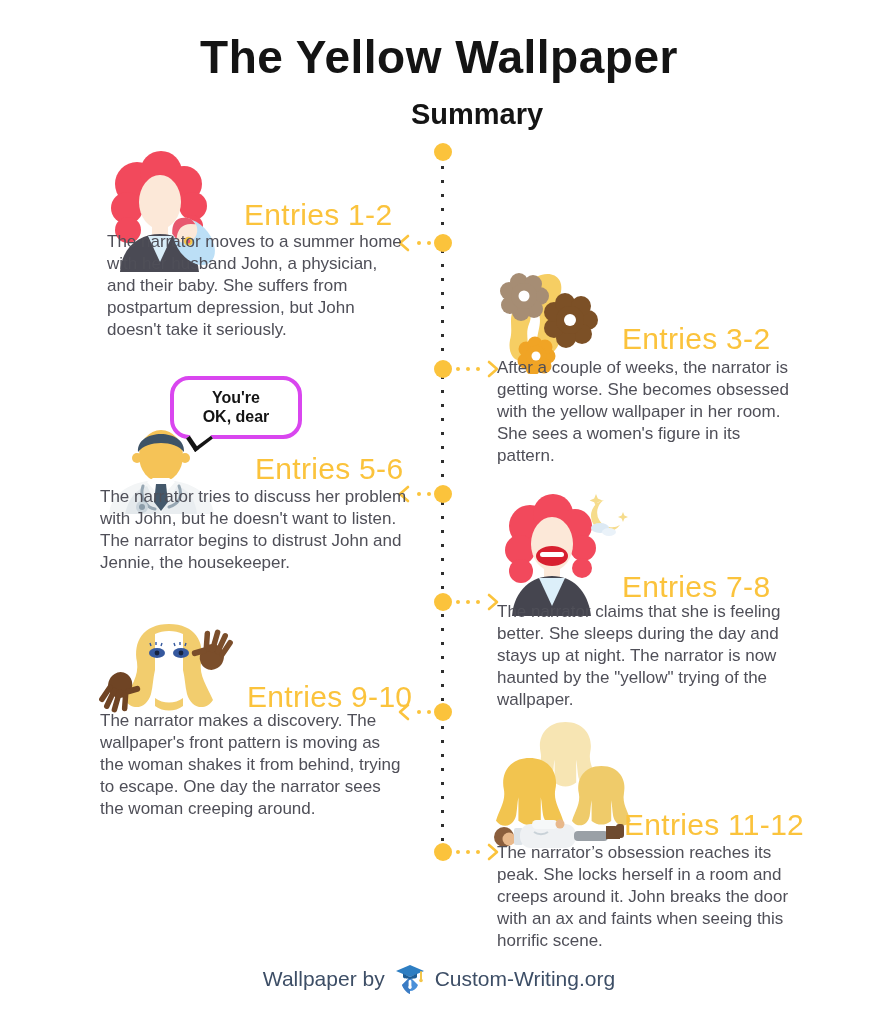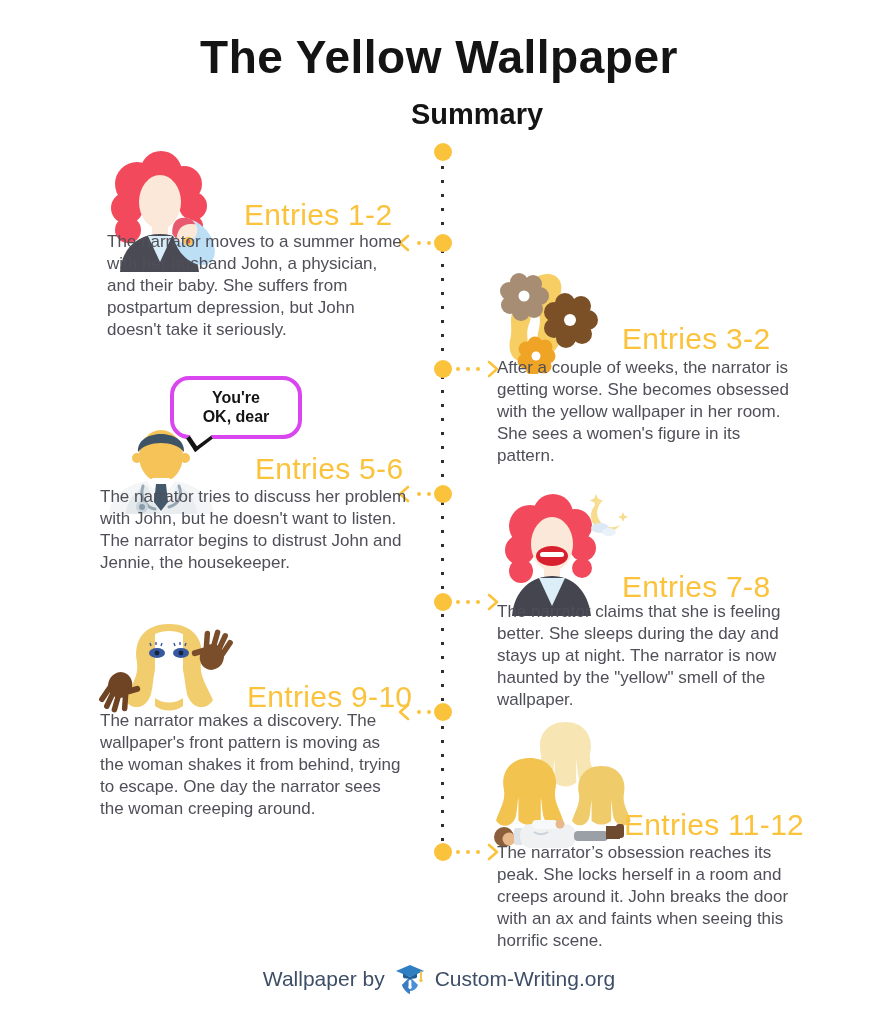--- a/index.html
+++ b/index.html
@@ -259,21 +259,21 @@
         <path d="M20 128 C22 102 40 88 60 88 C80 88 96 102 99 128 Z" fill="#45454F"></path>
         <path d="M47 90 L60 118 L73 90 Z" fill="#DCEFF9"></path>
         <path d="M112 12 a16 16 0 1 0 16 25 a12.5 12.5 0 1 1 -16 -25" fill="#F6DC8C"></path>
         <path d="M104 6 l1.8 4.6 4.6 1.8 -4.6 1.8 -1.8 4.6 -1.8 -4.6 -4.6 -1.8 4.6 -1.8 Z" fill="#F6DC8C"></path>
         <path d="M131 24 l1.4 3.6 3.6 1.4 -3.6 1.4 -1.4 3.6 -1.4 -3.6 -3.6 -1.4 3.6 -1.4 Z" fill="#F6DC8C"></path>
         <ellipse cx="108" cy="40" rx="9" ry="5" fill="#DCE9F4"></ellipse>
         <ellipse cx="117" cy="44" rx="7" ry="4" fill="#EAF2F9"></ellipse>
       </svg>
     </div>
     <h2>Entries 7-8</h2>
-    <p>The narrator claims that she is feeling better. She sleeps during the day and stays up at night. The narrator is now haunted by the "yellow" smell of the wallpaper.</p>
+    <p>The narrator claims that she is feeling better. She sleeps during the day and stays up at night. The narrator is now haunted by the "yellow" trying of the wallpaper.</p>
   </div>
 
   <div class="entry e9">
     <div class="icon">
       <svg width="152" height="100" viewBox="0 0 152 100">
         <path d="M76 4 C50 4 40 22 44 42 C46 56 38 66 32 80 C40 92 54 88 58 74 C60 66 60 58 62 50 L62 86 C70 92 82 92 90 86 L90 50 C92 58 92 66 94 74 C98 88 112 92 120 80 C114 66 106 56 108 42 C112 22 102 4 76 4 Z" fill="#F2CD6E"></path>
         <path d="M62 14 C70 10 82 10 90 14 L90 78 C82 84 70 84 62 78 Z" fill="#ffffff"></path>
         <g>
           <ellipse cx="64" cy="33" rx="8" ry="5" fill="#35589E"></ellipse>
             <circle cx="64" cy="33" r="2.4" fill="#16233F"></circle>

